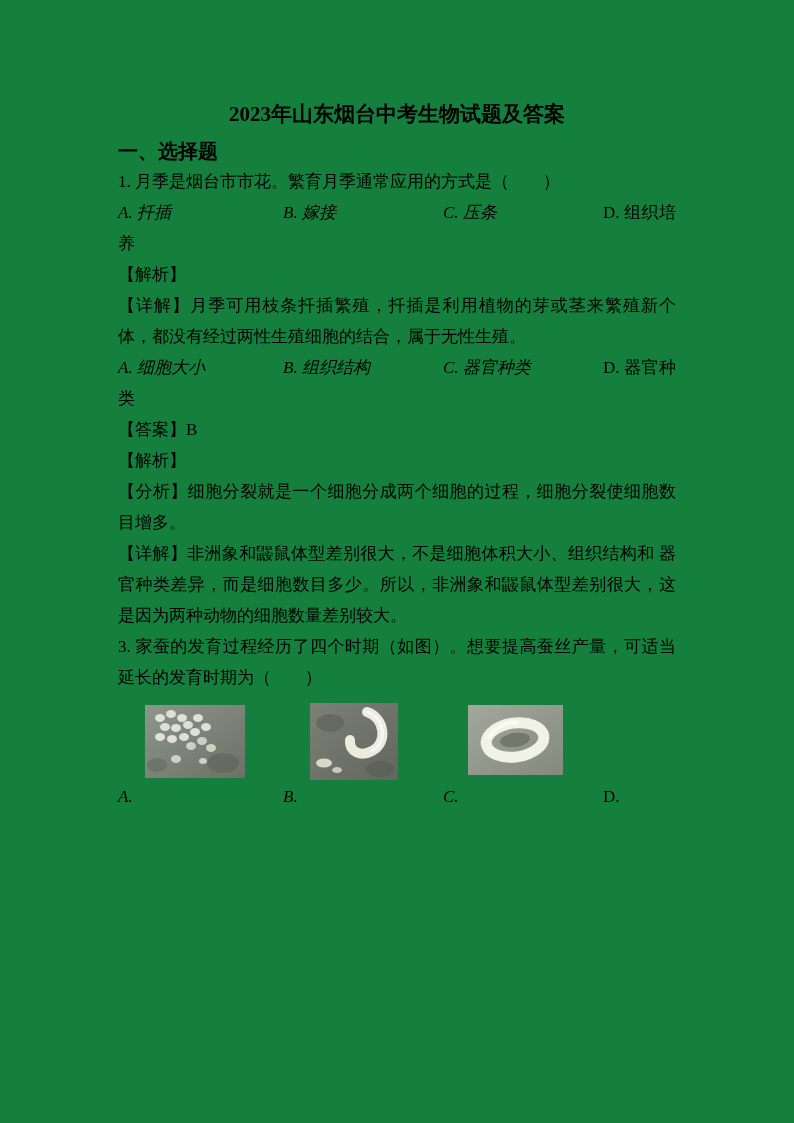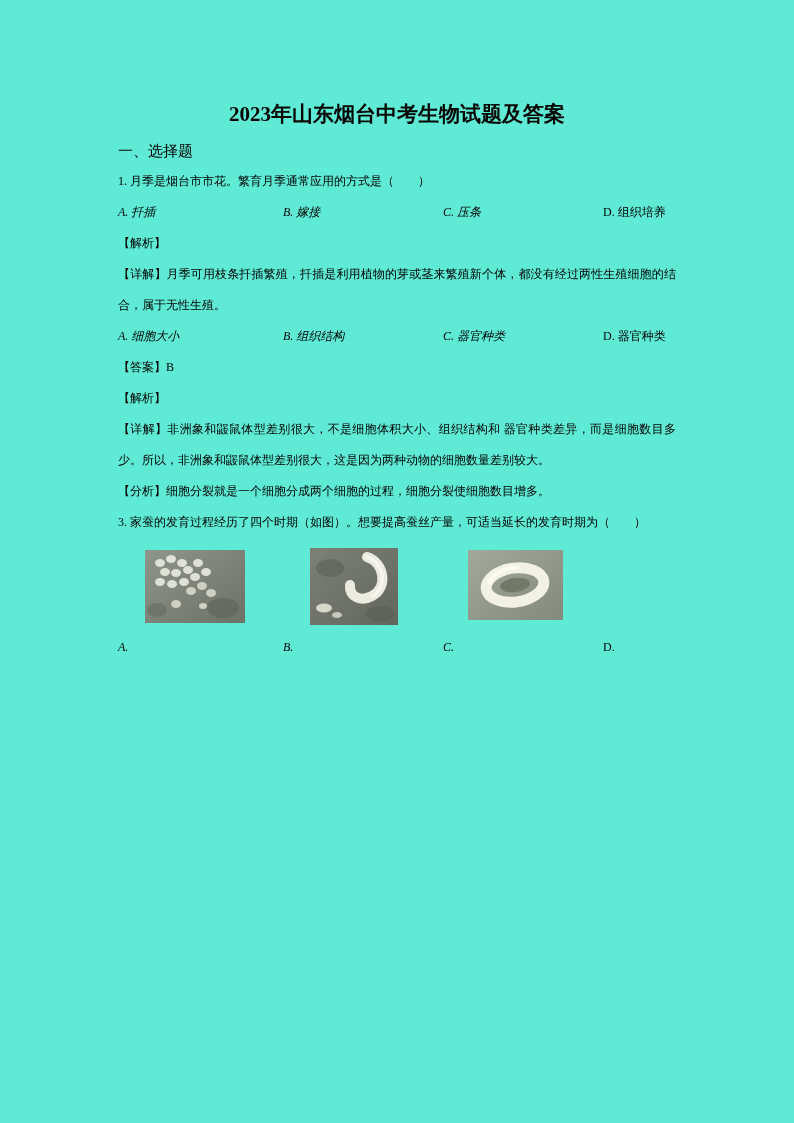--- a/index.html
+++ b/index.html
@@ -1,80 +1,80 @@
 <!DOCTYPE html>
 <html><head>
 <meta charset="utf-8">
 <style>
   * { margin: 0; padding: 0; box-sizing: border-box; }
   html, body { background: #ffffff; }
   .page {
     width: 794px;
     height: 1123px;
-    background: #5eead4;
+    background: #15803d;
     color: #000000;
     position: relative;
     overflow: hidden;
     padding: 100px 118px 0 118px;
     font-family: "Liberation Serif", "DejaVu Serif", serif;
   }
   .title {
     font-size: 21px;
     font-weight: 700;
     text-align: center;
     line-height: 28px;
     margin-bottom: 8px;
   }
   .section-heading {
-    font-size: 15px;
-    font-weight: 400;
+    font-size: 20px;
+    font-weight: 700;
     line-height: 30px;
   }
   p.line {
-    font-size: 12px;
+    font-size: 17px;
     line-height: 31px;
     text-align: justify;
     word-break: normal;
   }
   .options .opt { display: inline-block; font-style: italic; }
   .options .w1 { width: 165px; }
   .options .w2 { width: 160px; }
   .figure-row {
     position: relative;
     height: 76px;
     margin-top: 12px;
   }
   .photo { position: absolute; top: 0; }
   .photo svg { display: block; }
   .photo-1 { left: 27px;  width: 100px; height: 73px; }
   .photo-2 { left: 192px; width: 88px;  height: 77px; top: -2px; }
   .photo-3 { left: 350px; width: 95px;  height: 70px; }
-  .choices-row { margin-top: 6px; }
+  .choices-row { }
 </style>
 </head>
 <body>
 
 <div class="page">
 
   <h1 class="title">2023年山东烟台中考生物试题及答案</h1>
   <h2 class="section-heading">一、选择题</h2>
 
   <section>
     <p class="line">1. 月季是烟台市市花。繁育月季通常应用的方式是（　　）</p>
     <p class="line options"><span class="opt w1">A. 扦插</span><span class="opt w2">B. 嫁接</span><span class="opt w2">C. 压条</span><span>D. 组织培养</span></p>
     <p class="line">【解析】</p>
     <p class="line">【详解】月季可用枝条扦插繁殖，扦插是利用植物的芽或茎来繁殖新个体，都没有经过两性生殖细胞的结合，属于无性生殖。</p>
   </section>
 
   <section>
     <p class="line options"><span class="opt w1">A. 细胞大小</span><span class="opt w2">B. 组织结构</span><span class="opt w2">C. 器官种类</span><span>D. 器官种类</span></p>
     <p class="line">【答案】B</p>
     <p class="line">【解析】</p>
+    <p class="line">【分析】细胞分裂就是一个细胞分成两个细胞的过程，细胞分裂使细胞数目增多。</p>
     <p class="line">【详解】非洲象和鼹鼠体型差别很大，不是细胞体积大小、组织结构和 器官种类差异，而是细胞数目多少。所以，非洲象和鼹鼠体型差别很大，这是因为两种动物的细胞数量差别较大。</p>
-    <p class="line">【分析】细胞分裂就是一个细胞分成两个细胞的过程，细胞分裂使细胞数目增多。</p>
   </section>
 
   <section>
     <p class="line">3. 家蚕的发育过程经历了四个时期（如图）。想要提高蚕丝产量，可适当延长的发育时期为（　　）</p>
 
     <div class="figure-row">
       <div class="photo photo-1">
         <svg width="100" height="73" viewBox="0 0 100 73">
           <defs>
             <linearGradient id="bg1" x1="0" y1="0" x2="1" y2="1">

